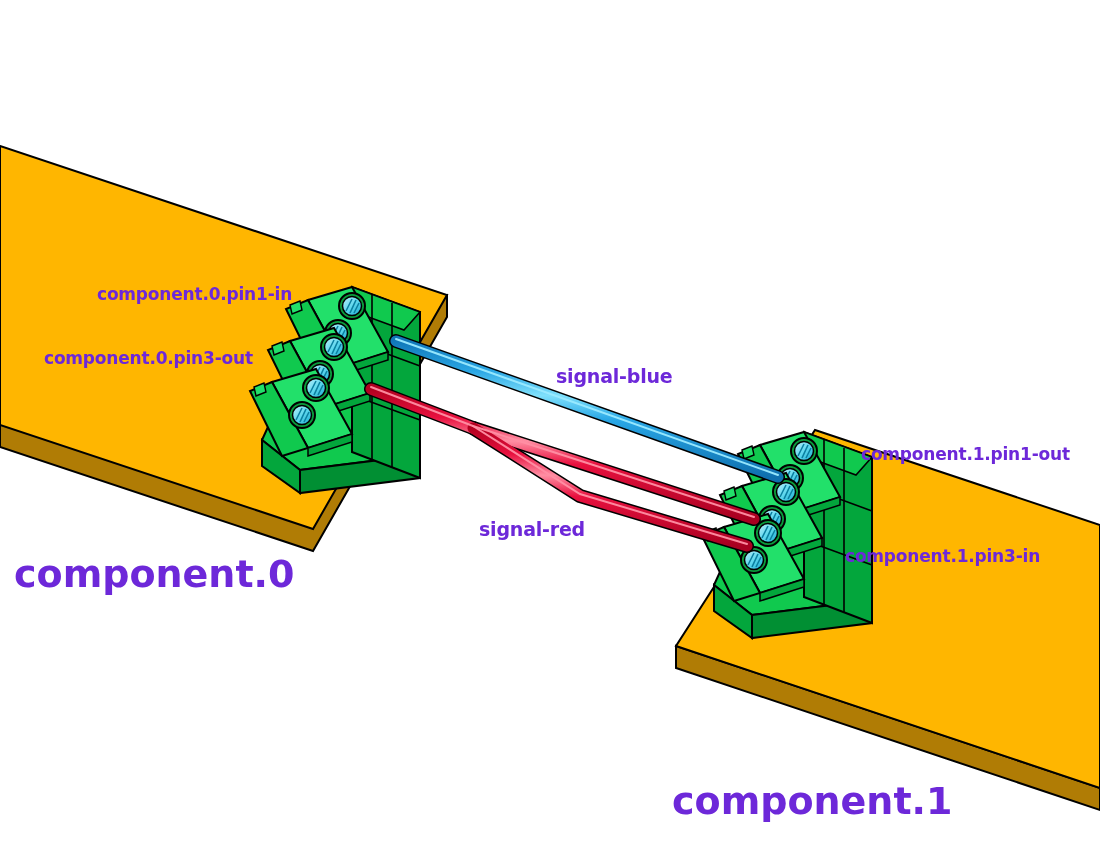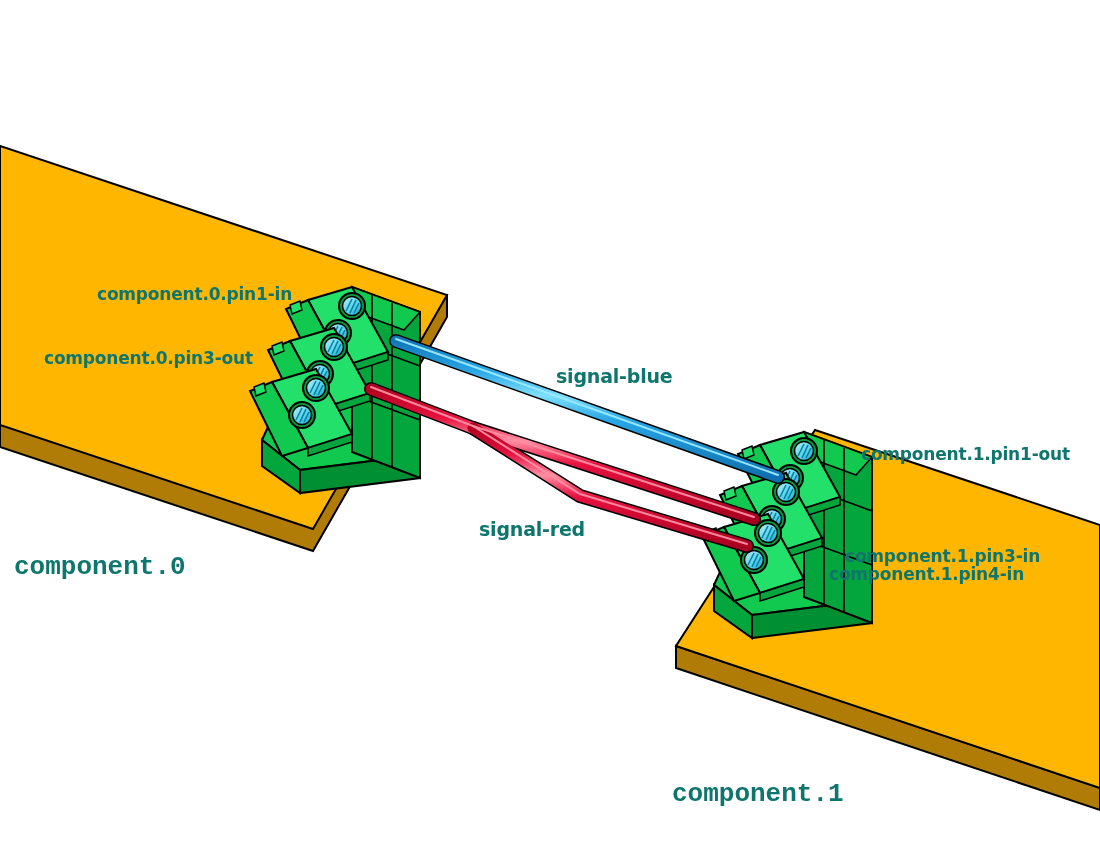--- a/index.html
+++ b/index.html
@@ -1,24 +1,24 @@
 <!DOCTYPE html>
 <html><head>
 <meta charset="utf-8">
 <style>
   html,body{margin:0;padding:0;background:#ffffff;}
   body{width:1100px;height:850px;overflow:hidden;
        font-family:"DejaVu Sans","Liberation Sans",sans-serif;}
   #stage{position:relative;width:1100px;height:850px;background:#fff;}
   #scene{position:absolute;left:0;top:0;width:1100px;height:850px;}
-  .lbl{position:absolute;font-weight:bold;color:#0f766e;white-space:nowrap;
+  .lbl{position:absolute;font-weight:bold;color:#6d28d9;white-space:nowrap;
        font-family:"DejaVu Sans","Liberation Sans",sans-serif;}
   .lbl-pin{font-size:17px;letter-spacing:-0.2px;}
   .lbl-sig{font-size:19px;letter-spacing:-0.2px;text-align:right;}
-  .lbl-board{font-size:26px;letter-spacing:0px;font-family:Liberation Mono, monospace;}
+  .lbl-board{font-size:38px;letter-spacing:0px;}
 </style>
 </head>
 <body>
 
 <div id="stage">
 
   <svg id="scene" viewBox="0 0 1100 850">
     <defs>
       <linearGradient id="gBlue" x1="0" y1="0" x2="0" y2="1">
         <stop offset="0%" stop-color="#1077b8"></stop>
@@ -238,21 +238,20 @@
   </svg>
 
   <div class="lbl lbl-pin" style="left:97px;top:284px;">component.0.pin1-in</div>
 
   <div class="lbl lbl-pin" style="left:44px;top:348px;">component.0.pin3-out</div>
 
   <div class="lbl lbl-pin" style="left:846px;top:444px;padding-left:15px;">component.1.pin1-out</div>
 
   <div class="lbl lbl-pin" style="left:845px;top:538px;margin-top:8px;">component.1.pin3-in</div>
 
-  <div class="lbl lbl-pin" style="left:829px;top:564px;">component.1.pin4-in</div>
 
   <div class="lbl lbl-sig" style="left:556px;top:365px;">signal-blue</div>
 
   <div class="lbl lbl-sig" style="left:479px;top:518px;">signal-red</div>
 
   <div class="lbl lbl-board" style="left:14px;top:552px;">component.0</div>
 
   <div class="lbl lbl-board" style="left:672px;top:779px;">component.1</div>
 
 </div>

